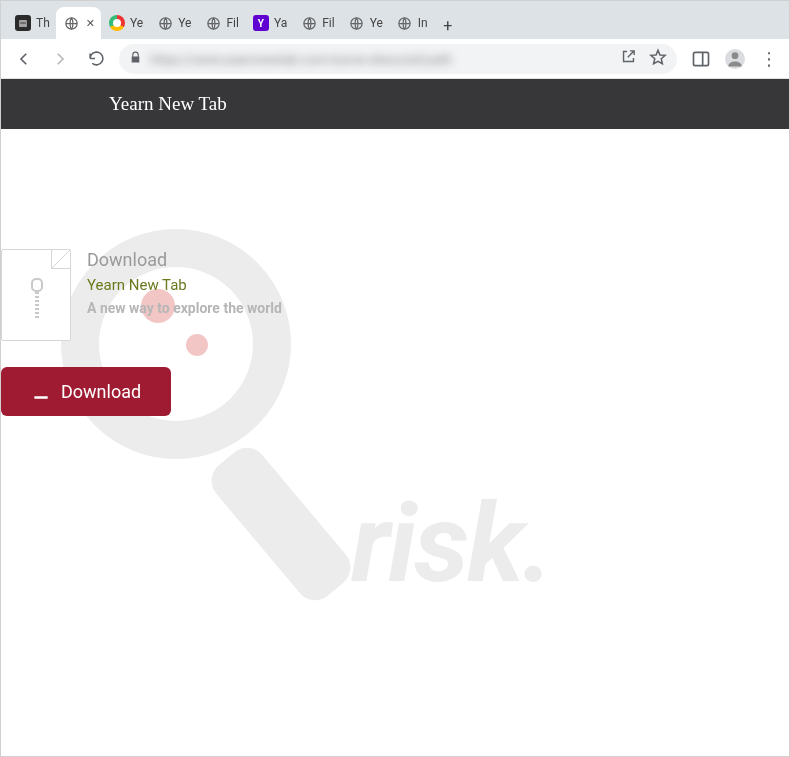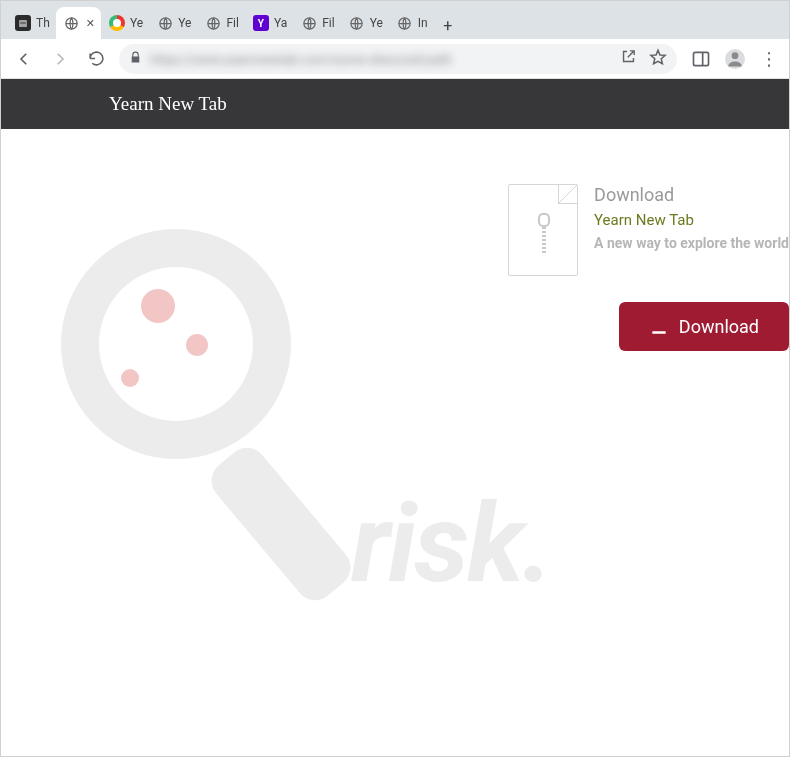--- a/index.html
+++ b/index.html
@@ -41,21 +41,21 @@
 .watermark { position:absolute; inset:0; pointer-events:none; }
 .wm-lens { position:absolute; left:60px; top:150px; width:230px; height:230px; border:38px solid #ececec; border-radius:50%; }
 .wm-dot { position:absolute; background:#f3c6c6; border-radius:50%; }
 .wm-handle { position:absolute; left:250px; top:360px; width:60px; height:170px; background:#ececec; border-radius:20px; transform: rotate(-40deg); }
 .wm-text { position:absolute; left:310px; top:130px; font-size:150px; font-style:italic; font-weight:700; color:#ececec; letter-spacing:-4px; }
 .wm-text2 { position:absolute; left:350px; top:400px; font-size:110px; font-style:italic; font-weight:700; color:#ececec; letter-spacing:-2px; }
 
 .header-bar { height: 50px; background:#37373a; display:flex; align-items:center; padding-left: 108px; }
 .header-title { color:#fff; font-family: Georgia, "Times New Roman", serif; font-size: 19px; }
 
-.content { position:relative; z-index:2; display:flex; flex-direction:column; align-items:flex-end; padding-top: 55px; }
+.content { position:relative; z-index:2; display:flex; flex-direction:column; align-items:flex-start; padding-top: 120px; }
 .card { display:flex; gap:16px; align-items:flex-start; }
 .file-icon { width:70px; height:92px; border:1px solid #d6d6d6; border-radius:2px; position:relative; background:#fff; }
 .file-icon::before { content:""; position:absolute; top:0; right:0; width:18px; height:18px; background:linear-gradient(135deg, transparent 0 48%, #d6d6d6 49% 51%, #fff 52%); border-left:1px solid #d6d6d6; border-bottom:1px solid #d6d6d6; }
 .zip { position:absolute; left:28px; top:28px; width:14px; height:44px; }
 .zip .ring { width:12px; height:14px; border:2px solid #c9c9c9; border-radius:5px; margin:0 auto; }
 .zip .teeth { width:4px; height:28px; margin:0 auto; background: repeating-linear-gradient(#c9c9c9 0 2px, transparent 2px 4px); }
 
 .texts { display:flex; flex-direction:column; gap:6px; font-family: Georgia, "Times New Roman", serif; }
 .t-head { font-size:18px; color:#9a9a9a; }
 .t-name { font-size:15px; color:#6a7a1f; }

